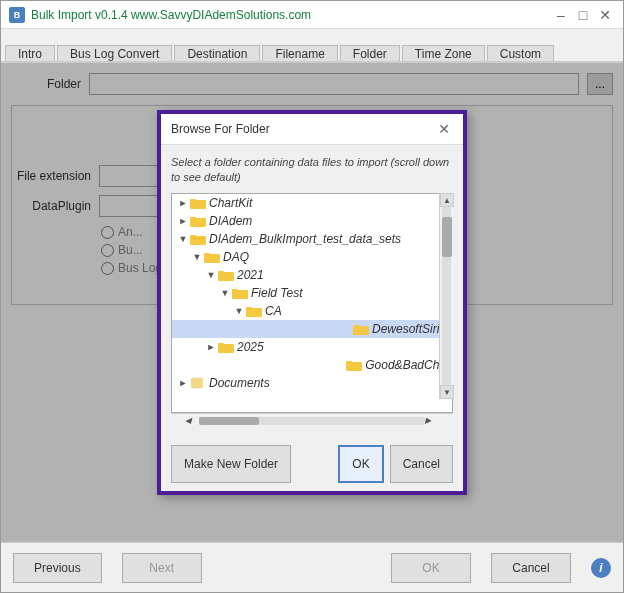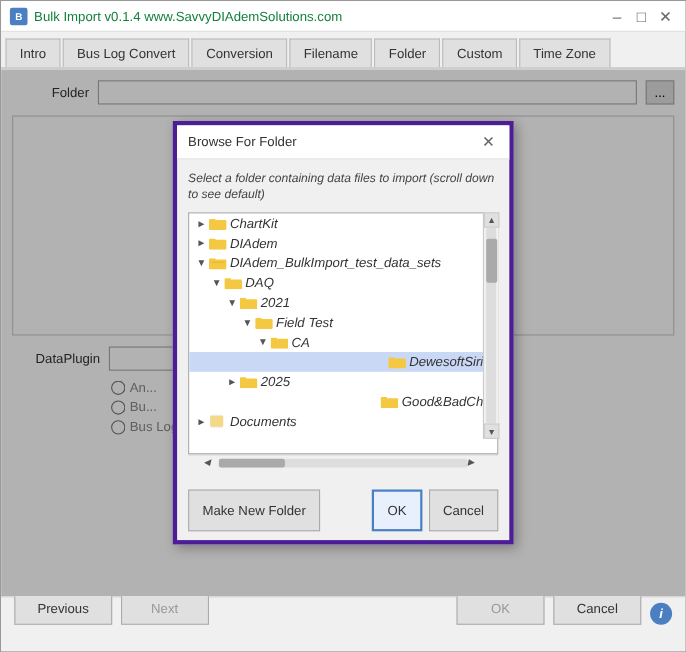--- a/index.html
+++ b/index.html
@@ -84,21 +84,21 @@
 
     .tab {
       padding: 4px 12px;
       border: 1px solid #bbb;
       border-bottom: none;
       background: #e0e0e0;
       cursor: pointer;
       font-size: 12px;
       color: #333;
       margin-right: 2px;
-      height: 26px;
+      height: 16px;
       display: flex;
       align-items: center;
     }
 
     .tab.active {
       background: #fff;
       border-bottom: 2px solid #fff;
       margin-bottom: -2px;
       font-weight: normal;
       z-index: 1;
@@ -356,22 +356,22 @@
       color: #333;
     }
 
     .modal-btn.primary {
       border: 2px solid #4a7fc1;
       background: #e8f0fe;
     }
 
     .bottom-bar {
       display: flex;
-      align-items: flex-end;
-      gap: 8px;
+      align-items: center;
+      gap: 20px;
       padding: 24px 12px;
       background: #f0f0f0;
       border-top: 1px solid #ccc;
       height: 50px;
     }
 
     .bottom-btn {
       height: 30px;
       padding: 0 20px;
       border: 1px solid #aaa;
@@ -466,46 +466,50 @@
   </div>
 
   <div class="tab-bar">
     <div class="tab">
       <span>Intro</span>
     </div>
     <div class="tab">
       <span>Bus Log Convert</span>
     </div>
     <div class="tab">
-      <span>Conversion</span>
+      <span>Destination</span>
     </div>
     <div class="tab">
       <span>Filename</span>
     </div>
     <div class="tab">
       <span>Folder</span>
     </div>
     <div class="tab">
+      <span>Time Zone</span>
+    </div>
+    <div class="tab">
       <span>Custom</span>
-    </div>
-    <div class="tab">
-      <span>Time Zone</span>
     </div>
   </div>
 
   <div class="main-content">
 
     <div class="folder-row">
       <span class="folder-label">Folder</span>
       <input class="folder-input" type="text" value="" style="">
       <button class="folder-btn">...</button>
     </div>
 
     <div class="source-panel"></div>
 
+    <div class="form-row" style="margin-top: -150px;">
+      <span class="form-label">File extension</span>
+      <input class="form-input" type="text" style="width: 120px;">
+    </div>
     <div class="form-row">
       <span class="form-label">DataPlugin</span>
       <input class="form-input" type="text" style="width: 120px;">
     </div>
 
     <div class="radio-group" style="margin-left: 90px; margin-top: 4px;">
       <div class="radio-item">
         <input type="radio" name="mode" style="">
         <span>An...</span>
       </div>

